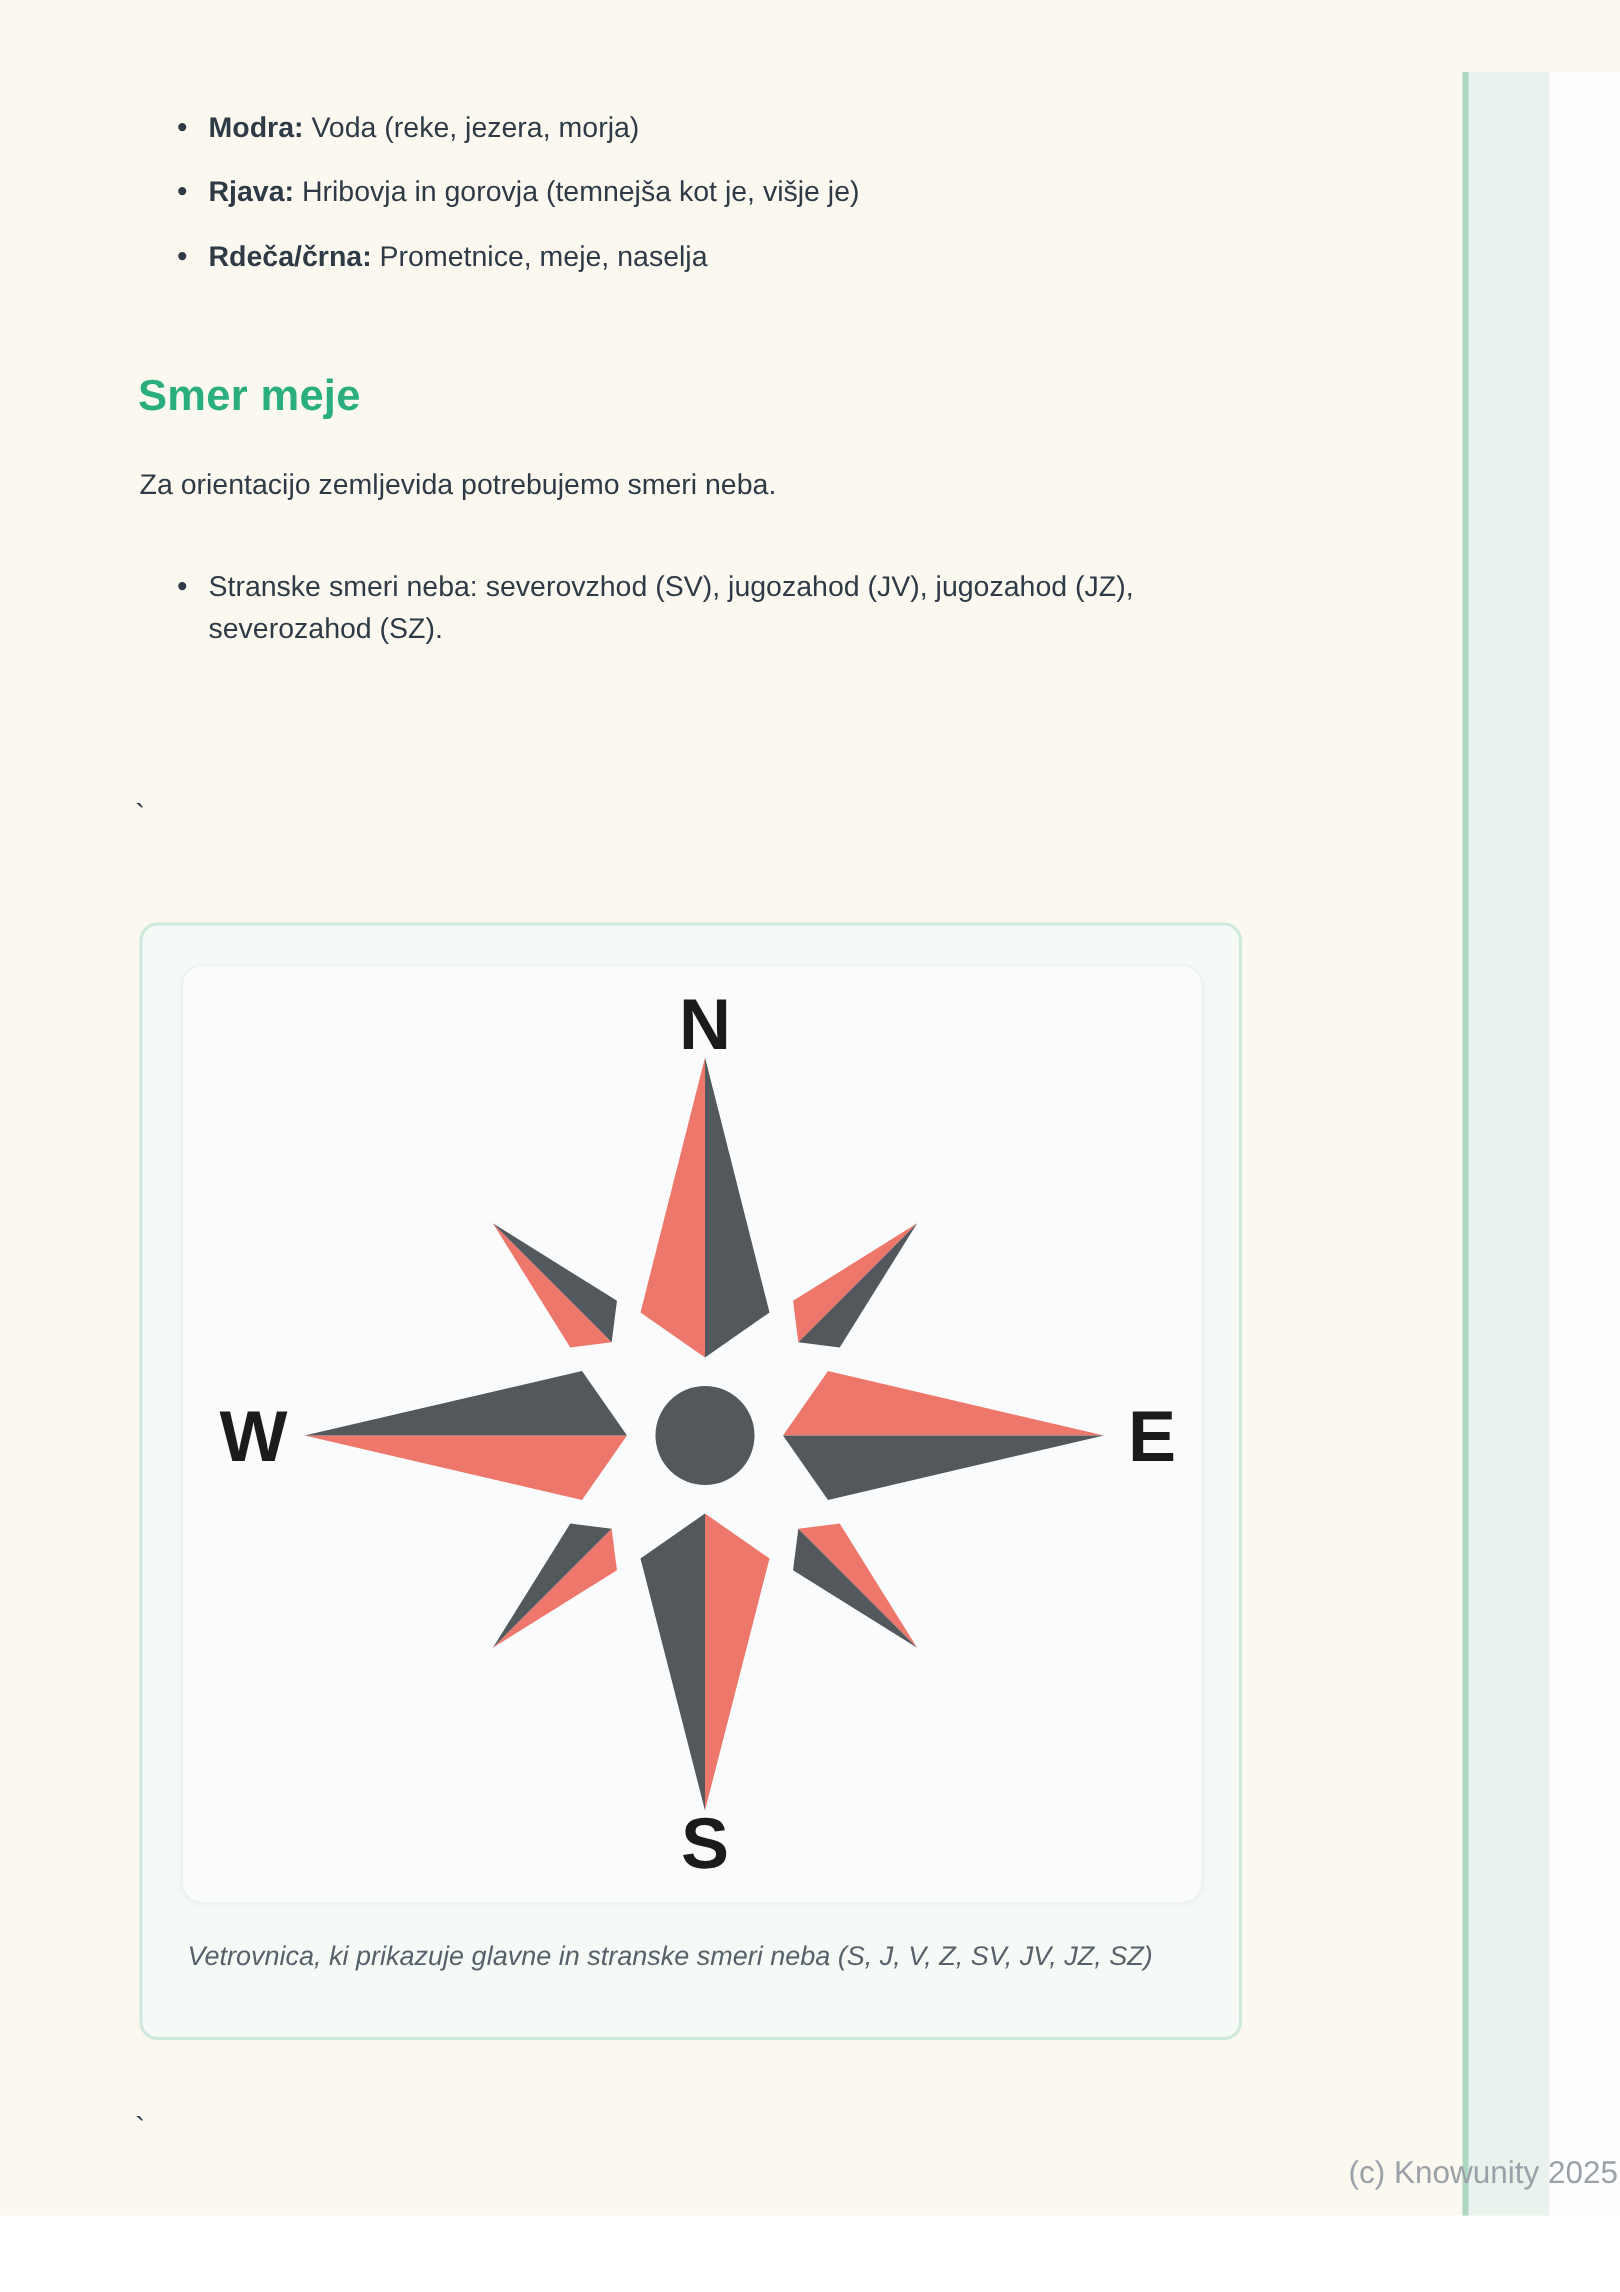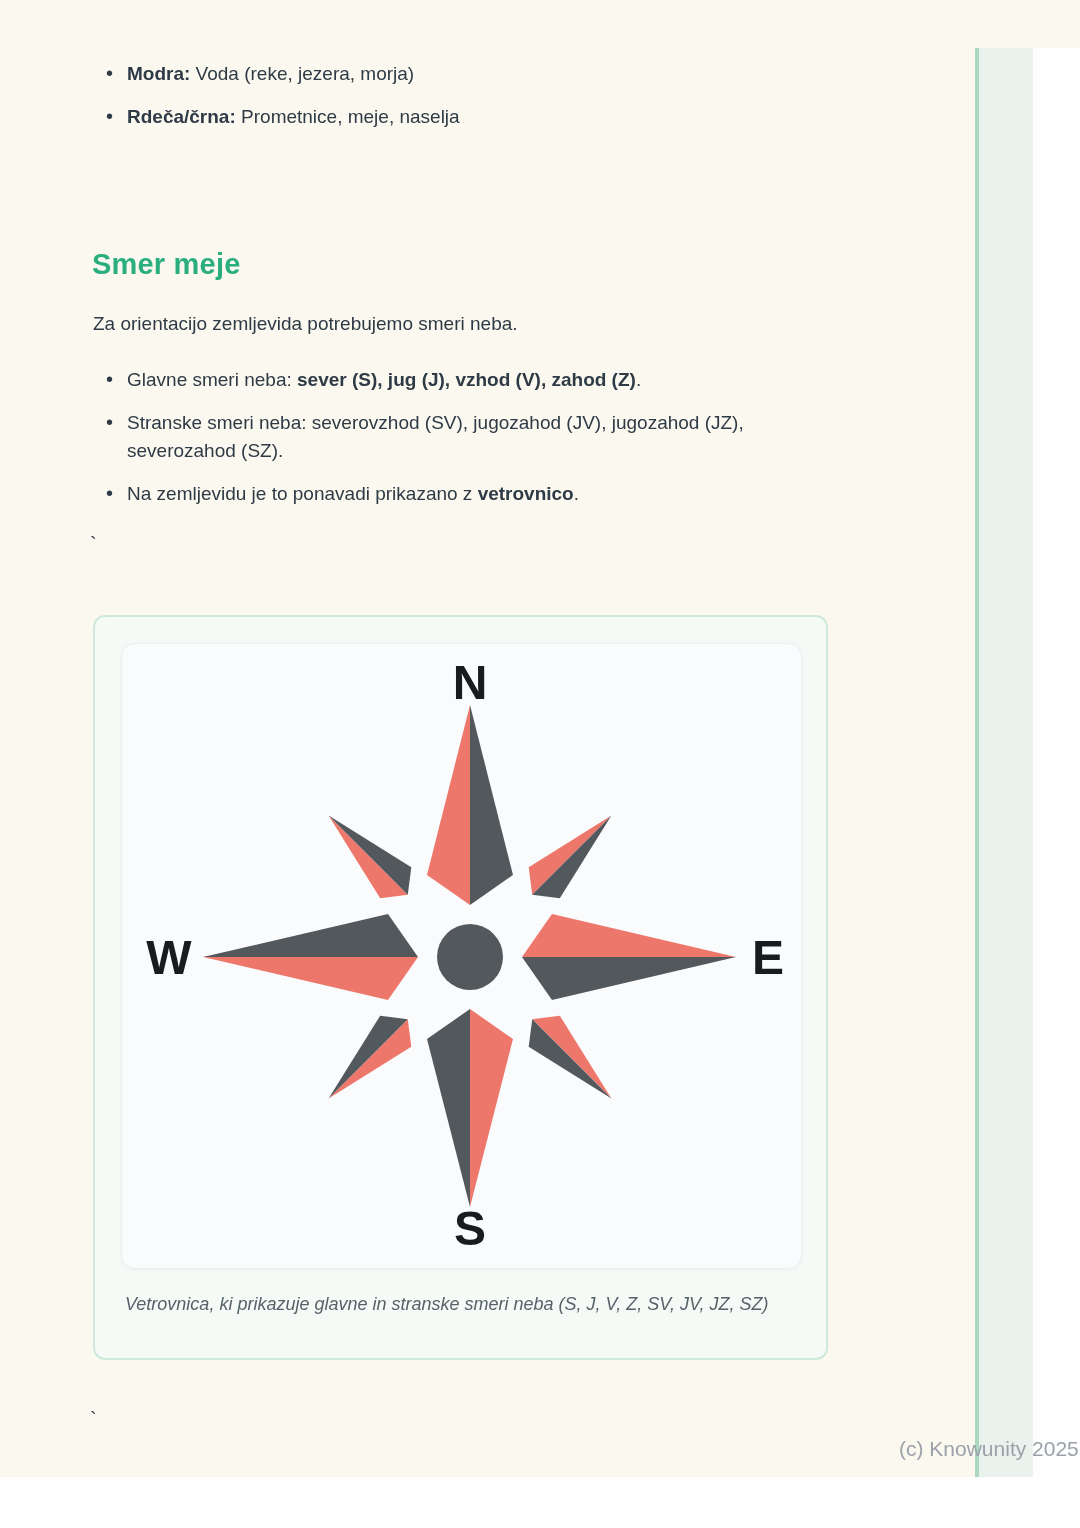--- a/index.html
+++ b/index.html
@@ -7,21 +7,21 @@
     width:1080px;height:1528px;position:relative;background:#ffffff;
     font-family:"Liberation Sans","DejaVu Sans",sans-serif;
     color:#2E3A45;overflow:hidden;
   }
   .page{position:absolute;left:0;top:0;width:1080px;height:1477px;background:#FBF9EF;}
   .white-edge{position:absolute;left:1033px;top:48px;width:47px;height:1429px;background:#FEFEFE;}
   .green-bar{
     position:absolute;left:975px;top:48px;width:58px;height:1429px;
     background:#E9F2EC;border-left:4px solid #ACD7C1;box-sizing:border-box;
   }
-  ul.doc-list{list-style:none;margin:4px;padding:0;}
+  ul.doc-list{list-style:none;margin:16px;padding:0;}
   ul.doc-list li{
     position:relative;padding-left:30px;font-size:19px;line-height:28px;
     margin-bottom:15px;color:#2E3A45;
   }
   ul.doc-list li::before{
     content:"\2022";position:absolute;left:9px;top:-1px;font-size:20px;color:#2E3A45;
   }
   .legend{position:absolute;left:93px;top:56px;width:760px;}
   b{font-weight:700;}
   .heading{
@@ -54,31 +54,30 @@
   }
   .compass-letter{font-weight:700;font-family:"Liberation Sans","DejaVu Sans",sans-serif;fill:#191B1C;}
 </style>
 </head>
 <body>
 
 <div class="page">
 
   <ul class="doc-list legend">
     <li><b>Modra:</b><span> Voda (reke, jezera, morja)</span></li>
+    <li><b>Rjava:</b><span> Hribovja in gorovja (temnejša kot je, višje je)</span></li>
     <li><b>Rdeča/črna:</b><span> Prometnice, meje, naselja</span></li>
   </ul>
 
   <h2 class="heading">Smer meje</h2>
 
   <p class="intro">Za orientacijo zemljevida potrebujemo smeri neba.</p>
 
   <ul class="doc-list directions">
-    <li><span>Glavne smeri neba: </span><b>sever (S), jug (J), vzhod (V), zahod (Z)</b><span>.</span></li>
     <li><span>Stranske smeri neba: severovzhod (SV), jugozahod (JV), jugozahod (JZ), severozahod (SZ).</span><b></b><span></span></li>
-    <li><span>Na zemljevidu je to ponavadi prikazano z </span><b>vetrovnico</b><span>.</span></li>
   </ul>
 
   <div class="tick tick1">`</div>
 
   <figure class="card">
     <div class="panel">
       <svg width="679" height="624" viewBox="-348 -313 679 624" xmlns="http://www.w3.org/2000/svg">
 
         <g transform="rotate(45)">
           <polygon points="0,-200 -22,-105 0,-88" fill="#EE776B"></polygon>

